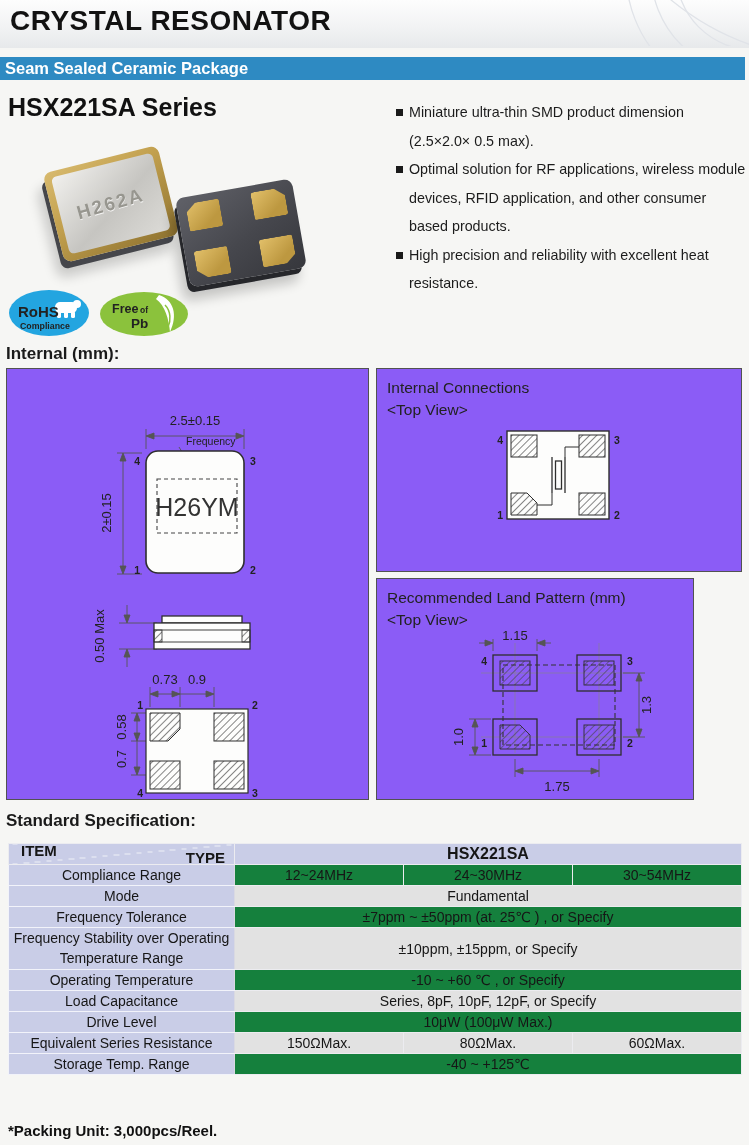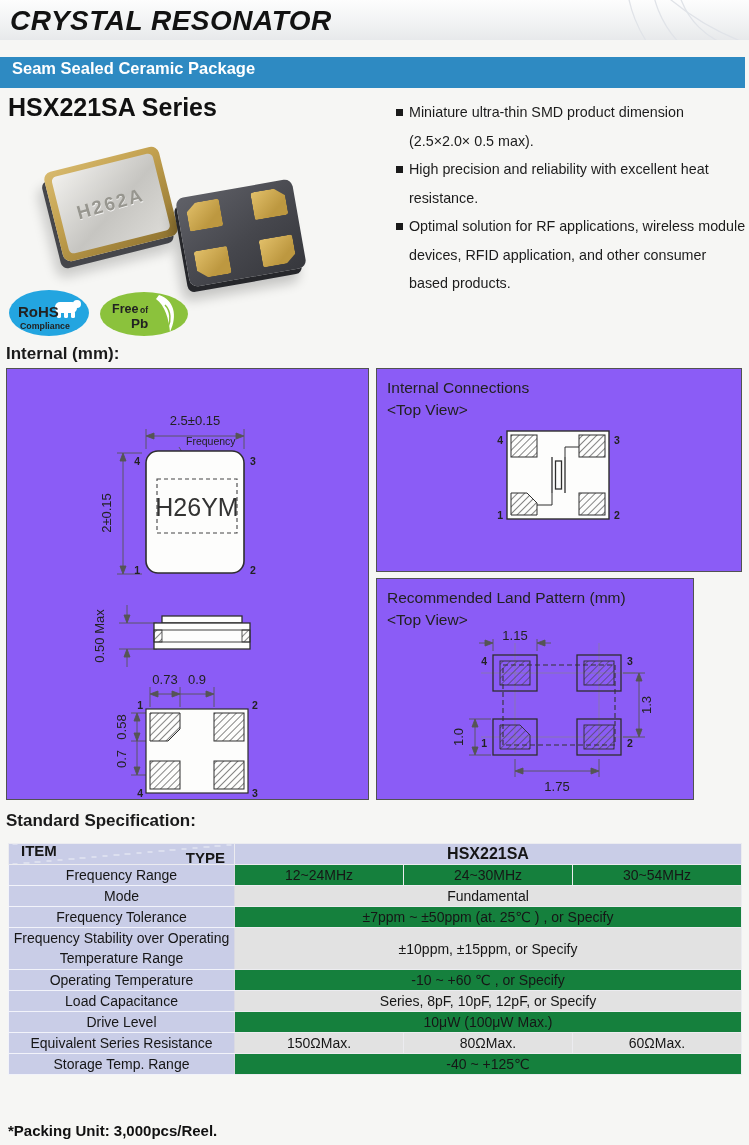--- a/index.html
+++ b/index.html
@@ -5,34 +5,33 @@
   * { margin:0; padding:0; box-sizing:border-box; }
   html,body { width:749px; }
   body {
     height:1145px; position:relative; overflow:hidden;
     background:#f6f6f4;
     font-family:"Liberation Sans","DejaVu Sans",sans-serif;
     color:#1a1a1a;
   }
   
   .hdr {
-    position:absolute; left:0; top:0; width:749px; height:40px;
+    position:absolute; left:0; top:0; width:749px; height:48px;
     background:linear-gradient(180deg,#fdfdfd 0%,#f2f3f4 55%,#e7e9eb 100%);
     overflow:hidden;
-    font-style:italic;
   }
   .hdr-globe { position:absolute; right:0; top:0; }
   .hdr h1 {
     position:absolute; left:10px; top:5px;
     font-size:28px; font-weight:bold; letter-spacing:.5px; color:#121212;
   }
   .banner {
-    position:absolute; left:0; top:57px; width:745px; height:31px;
+    position:absolute; left:0; top:57px; width:745px; height:23px;
     background:#2e8ac2; color:#fff; font-size:16.5px; font-weight:bold;
-    line-height:23px; padding-left:12px;
+    line-height:23px; padding-left:5px;
   }
   
   .series-title { position:absolute; left:8px; top:93px; font-size:25px; font-weight:bold; color:#111; }
   .photo1 {
     position:absolute; left:52px; top:158px; width:118px; height:92px;
     background:linear-gradient(155deg,#d8ba6e 0%,#c2a04e 40%,#8f7330 100%);
     border-radius:8px; transform:rotate(-14deg);
     box-shadow:-5px 7px 0 -1px #45464b, -10px 14px 12px rgba(0,0,0,.18);
   }
   .photo1-lid {
@@ -156,25 +155,25 @@
   <text x="32" y="37" font-size="13.5" font-weight="bold" fill="#ffffff">Pb</text>
 </svg>
 
 <div class="features">
   <div class="feat-item">
     <span class="sq"></span>
     <span>Miniature ultra-thin SMD product dimension (2.5×2.0× 0.5 max).</span>
   </div>
   <div class="feat-item">
     <span class="sq"></span>
-    <span>High precision and reliability with excellent heat resistance.</span>
+    <span>Optimal solution for RF applications, wireless module devices, RFID application, and other consumer based products.</span>
   </div>
   <div class="feat-item">
     <span class="sq"></span>
-    <span>Optimal solution for RF applications, wireless module devices, RFID application, and other consumer based products.</span>
+    <span>High precision and reliability with excellent heat resistance.</span>
   </div>
 </div>
 
 <div class="dim-heading">Internal (mm):</div>
 
 <div class="dbox left">
   <svg width="360" height="428" viewBox="0 0 360 428">
     <g stroke="#555" stroke-width="0.9" fill="none">
       <path d="M139,80 V60 M237,80 V60 M146,67 H230"></path>
       <path d="M139,67 l8,-3 v6 z M237,67 l-8,-3 v6 z" fill="#555"></path>
@@ -329,21 +328,21 @@
     </colgroup>
   <tbody>
       <tr>
     <td class="corner-cell">
       <span class="corner-type">TYPE</span>
       <span class="corner-item">ITEM</span>
     </td>
     <td class="prod-cell" colspan="3">HSX221SA</td>
   </tr>
   <tr>
-    <td class="lbl">Frequency Range</td>
+    <td class="lbl">Compliance Range</td>
     <td class="vw">12~24MHz</td>
     <td class="vw">24~30MHz</td>
     <td class="vw">30~54MHz</td>
   </tr>
   <tr>
     <td class="lbl">Mode</td>
     <td class="vg" colspan="3">Fundamental</td>
   </tr>
   <tr>
     <td class="lbl">Frequency Tolerance</td>

